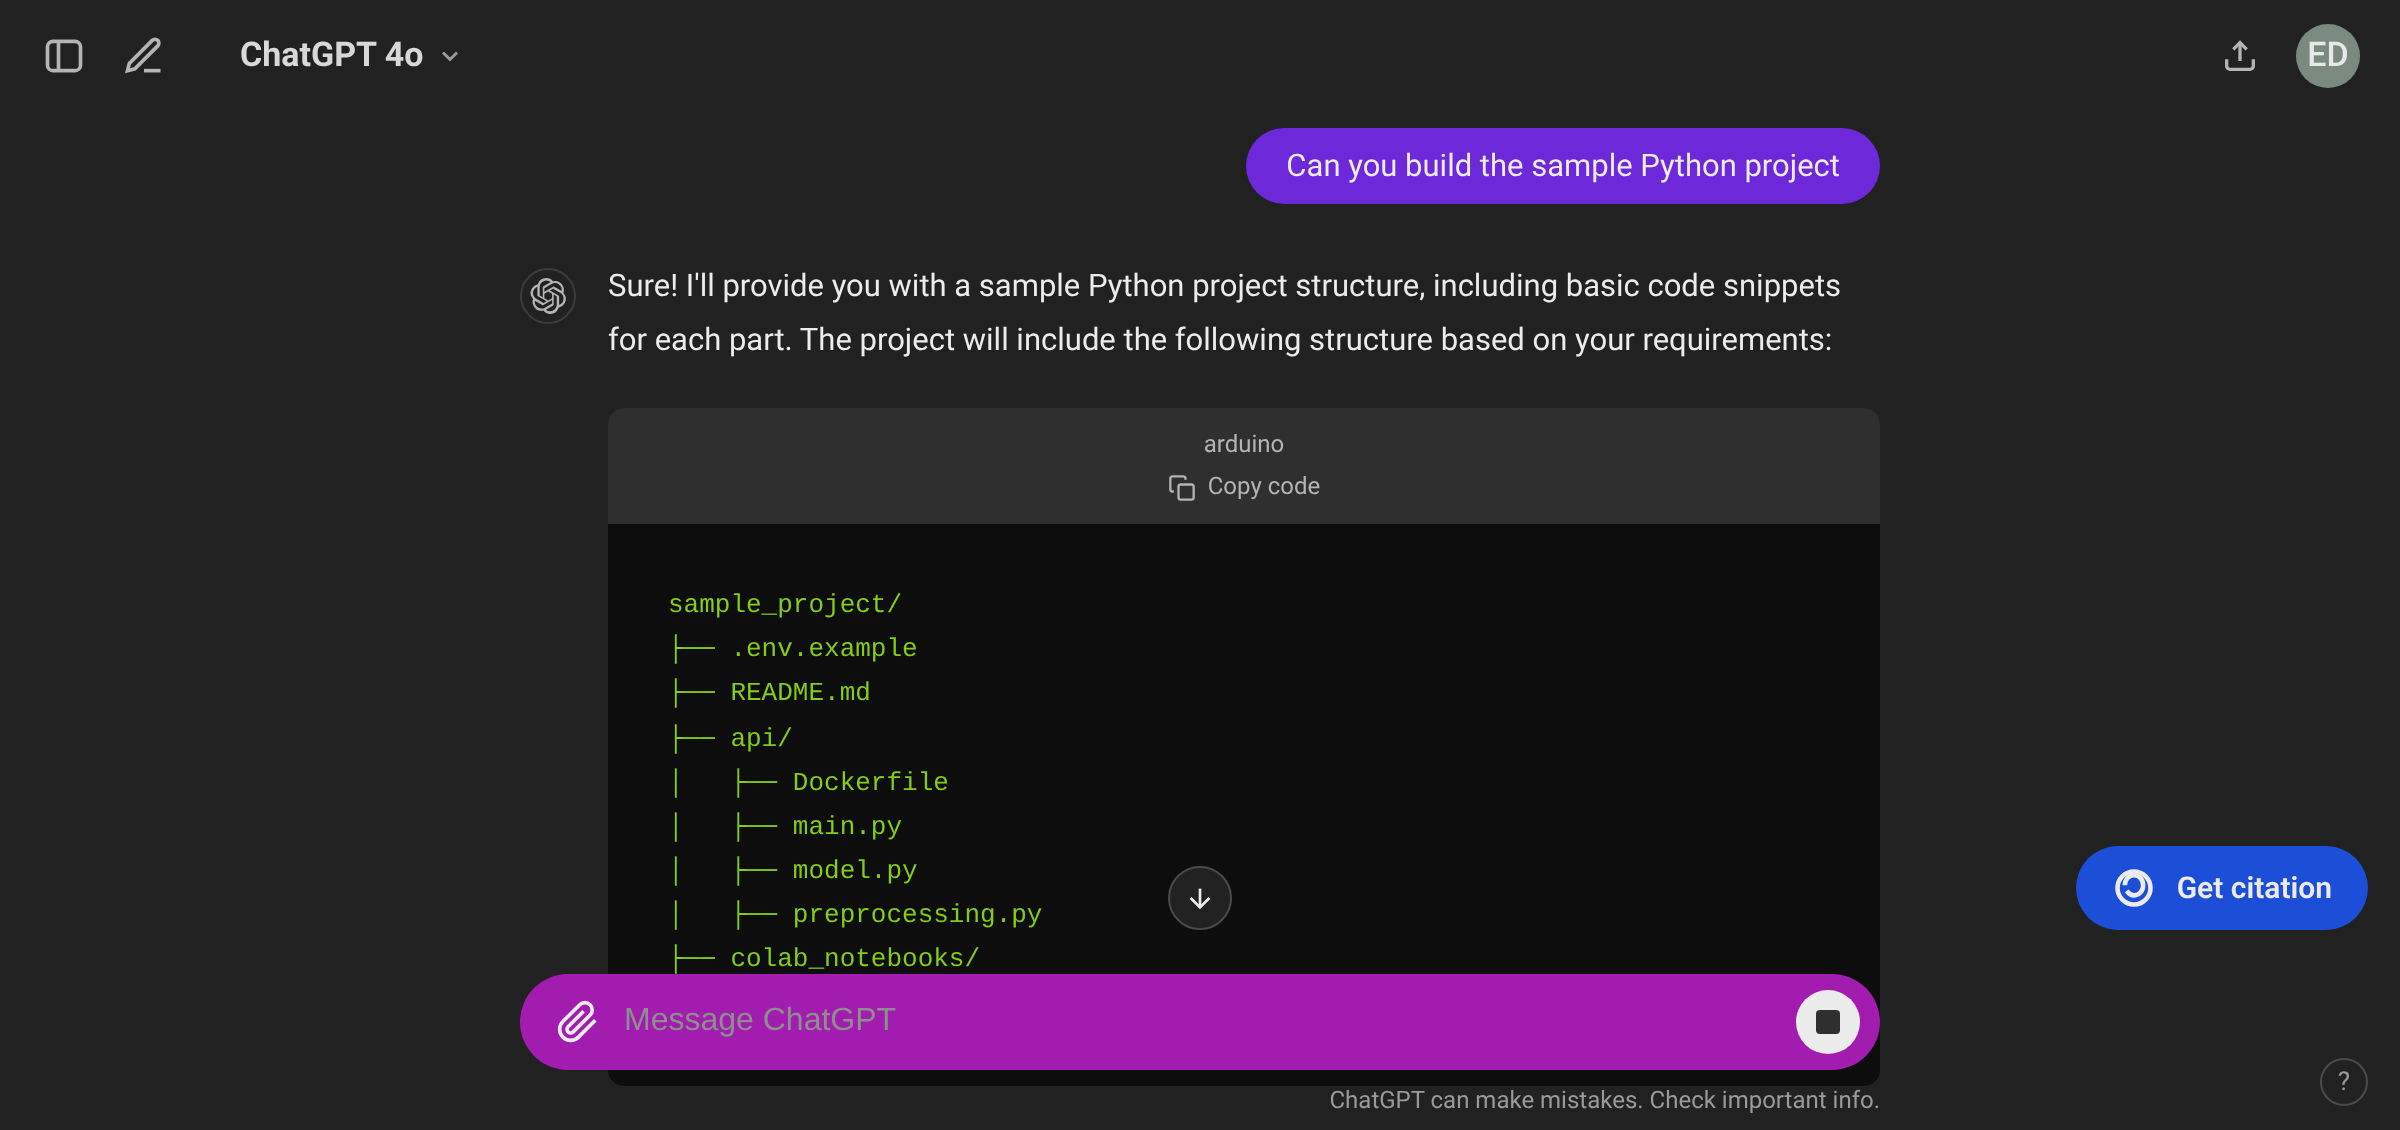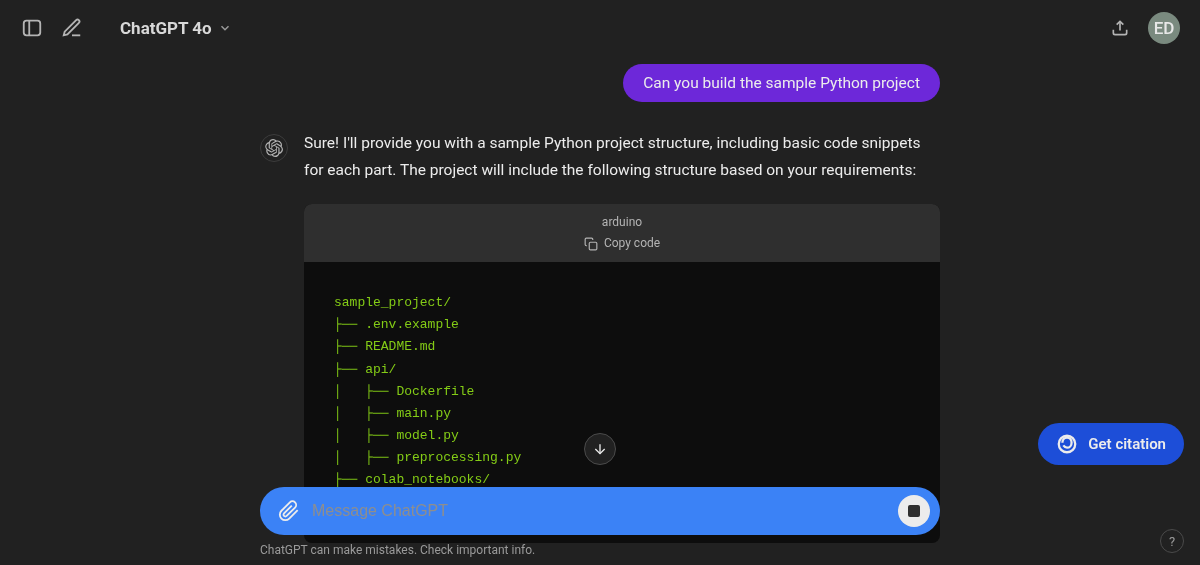--- a/index.html
+++ b/index.html
@@ -169,21 +169,21 @@
       left: 0;
       right: 0;
       padding-bottom: 8px;
     }
     .input-container {
       max-width: 740px;
       margin: 0 auto;
       padding: 0 30px;
     }
     .input-wrapper {
-      background: #3b82f6;
+      background: #a21caf;
       border-radius: 26px;
       display: flex;
       align-items: center;
       padding: 8px 10px 8px 18px;
       gap: 12px;
     }
     .attach-btn {
       color: #ececec;
       cursor: pointer;
       display: flex;
@@ -210,21 +210,21 @@
       justify-content: center;
       cursor: pointer;
     }
     .stop-square {
       width: 12px;
       height: 12px;
       background: #2f2f2f;
       border-radius: 2px;
     }
     .disclaimer {
-      text-align: left;
+      text-align: right;
       font-size: 12px;
       color: #9a9a9a;
       padding-top: 8px;
     }
     .citation-btn {
       position: absolute;
       right: 16px;
       bottom: 100px;
       background: #1d4ed8;
       border-radius: 24px;

